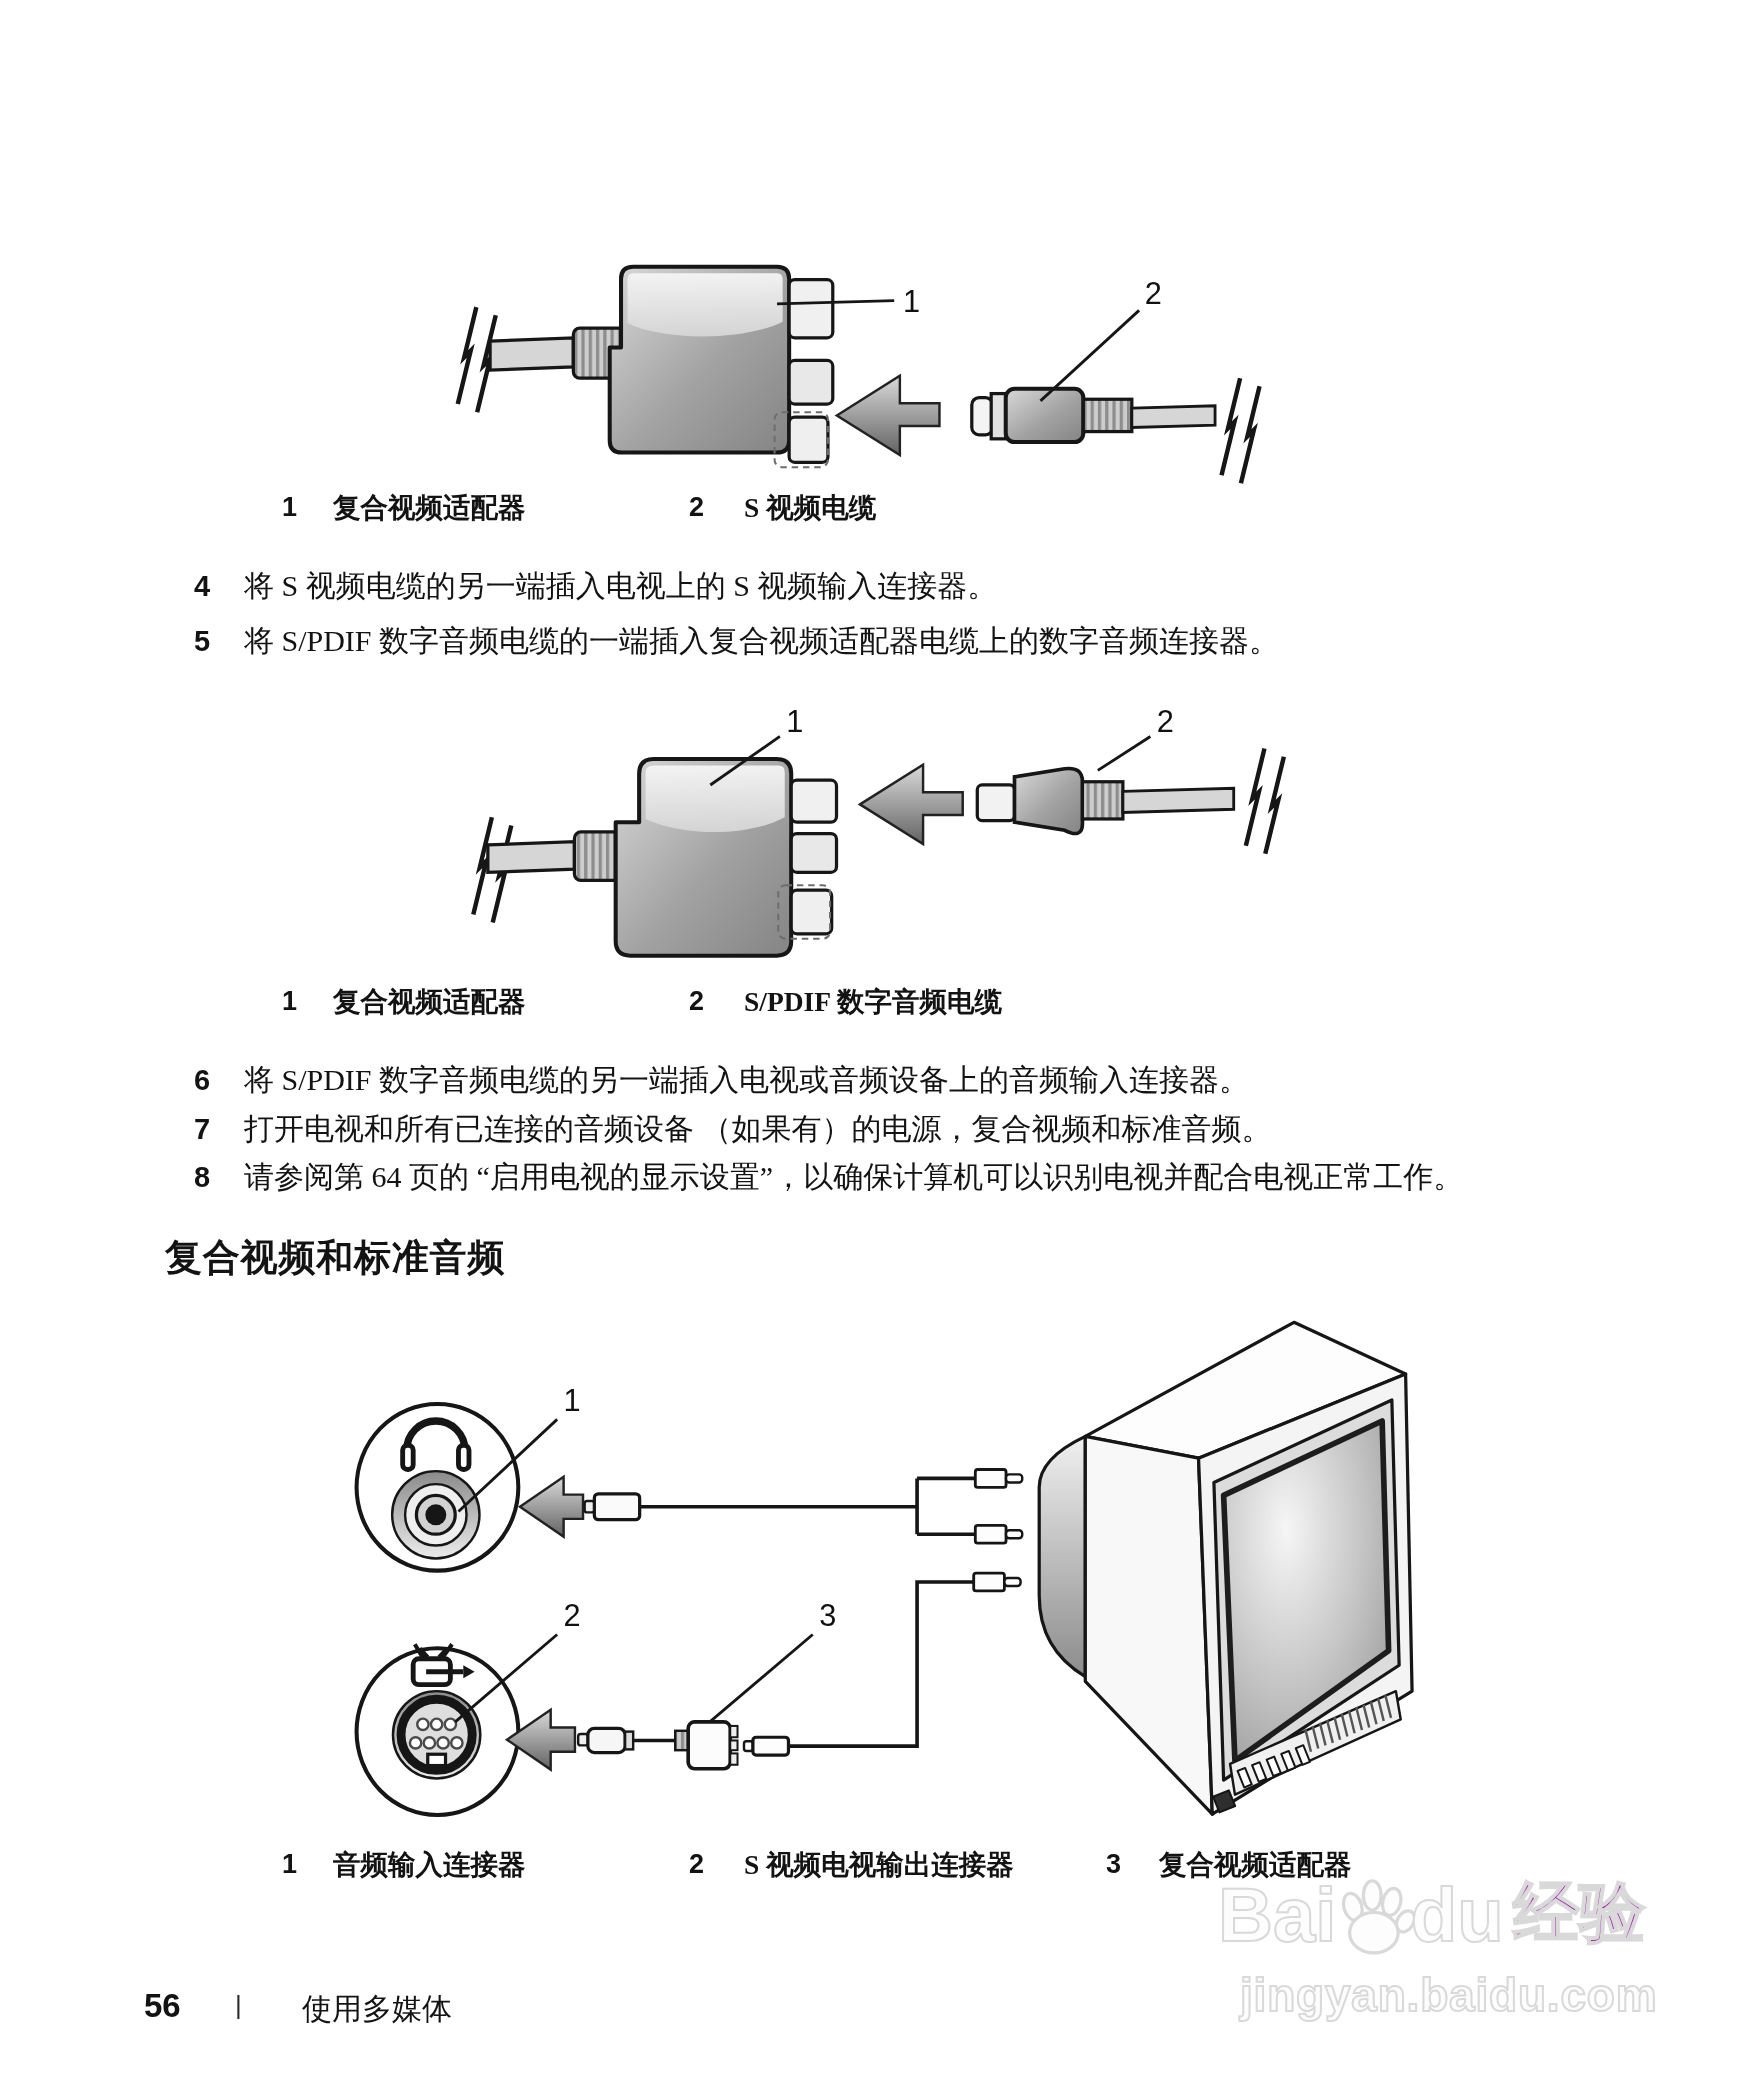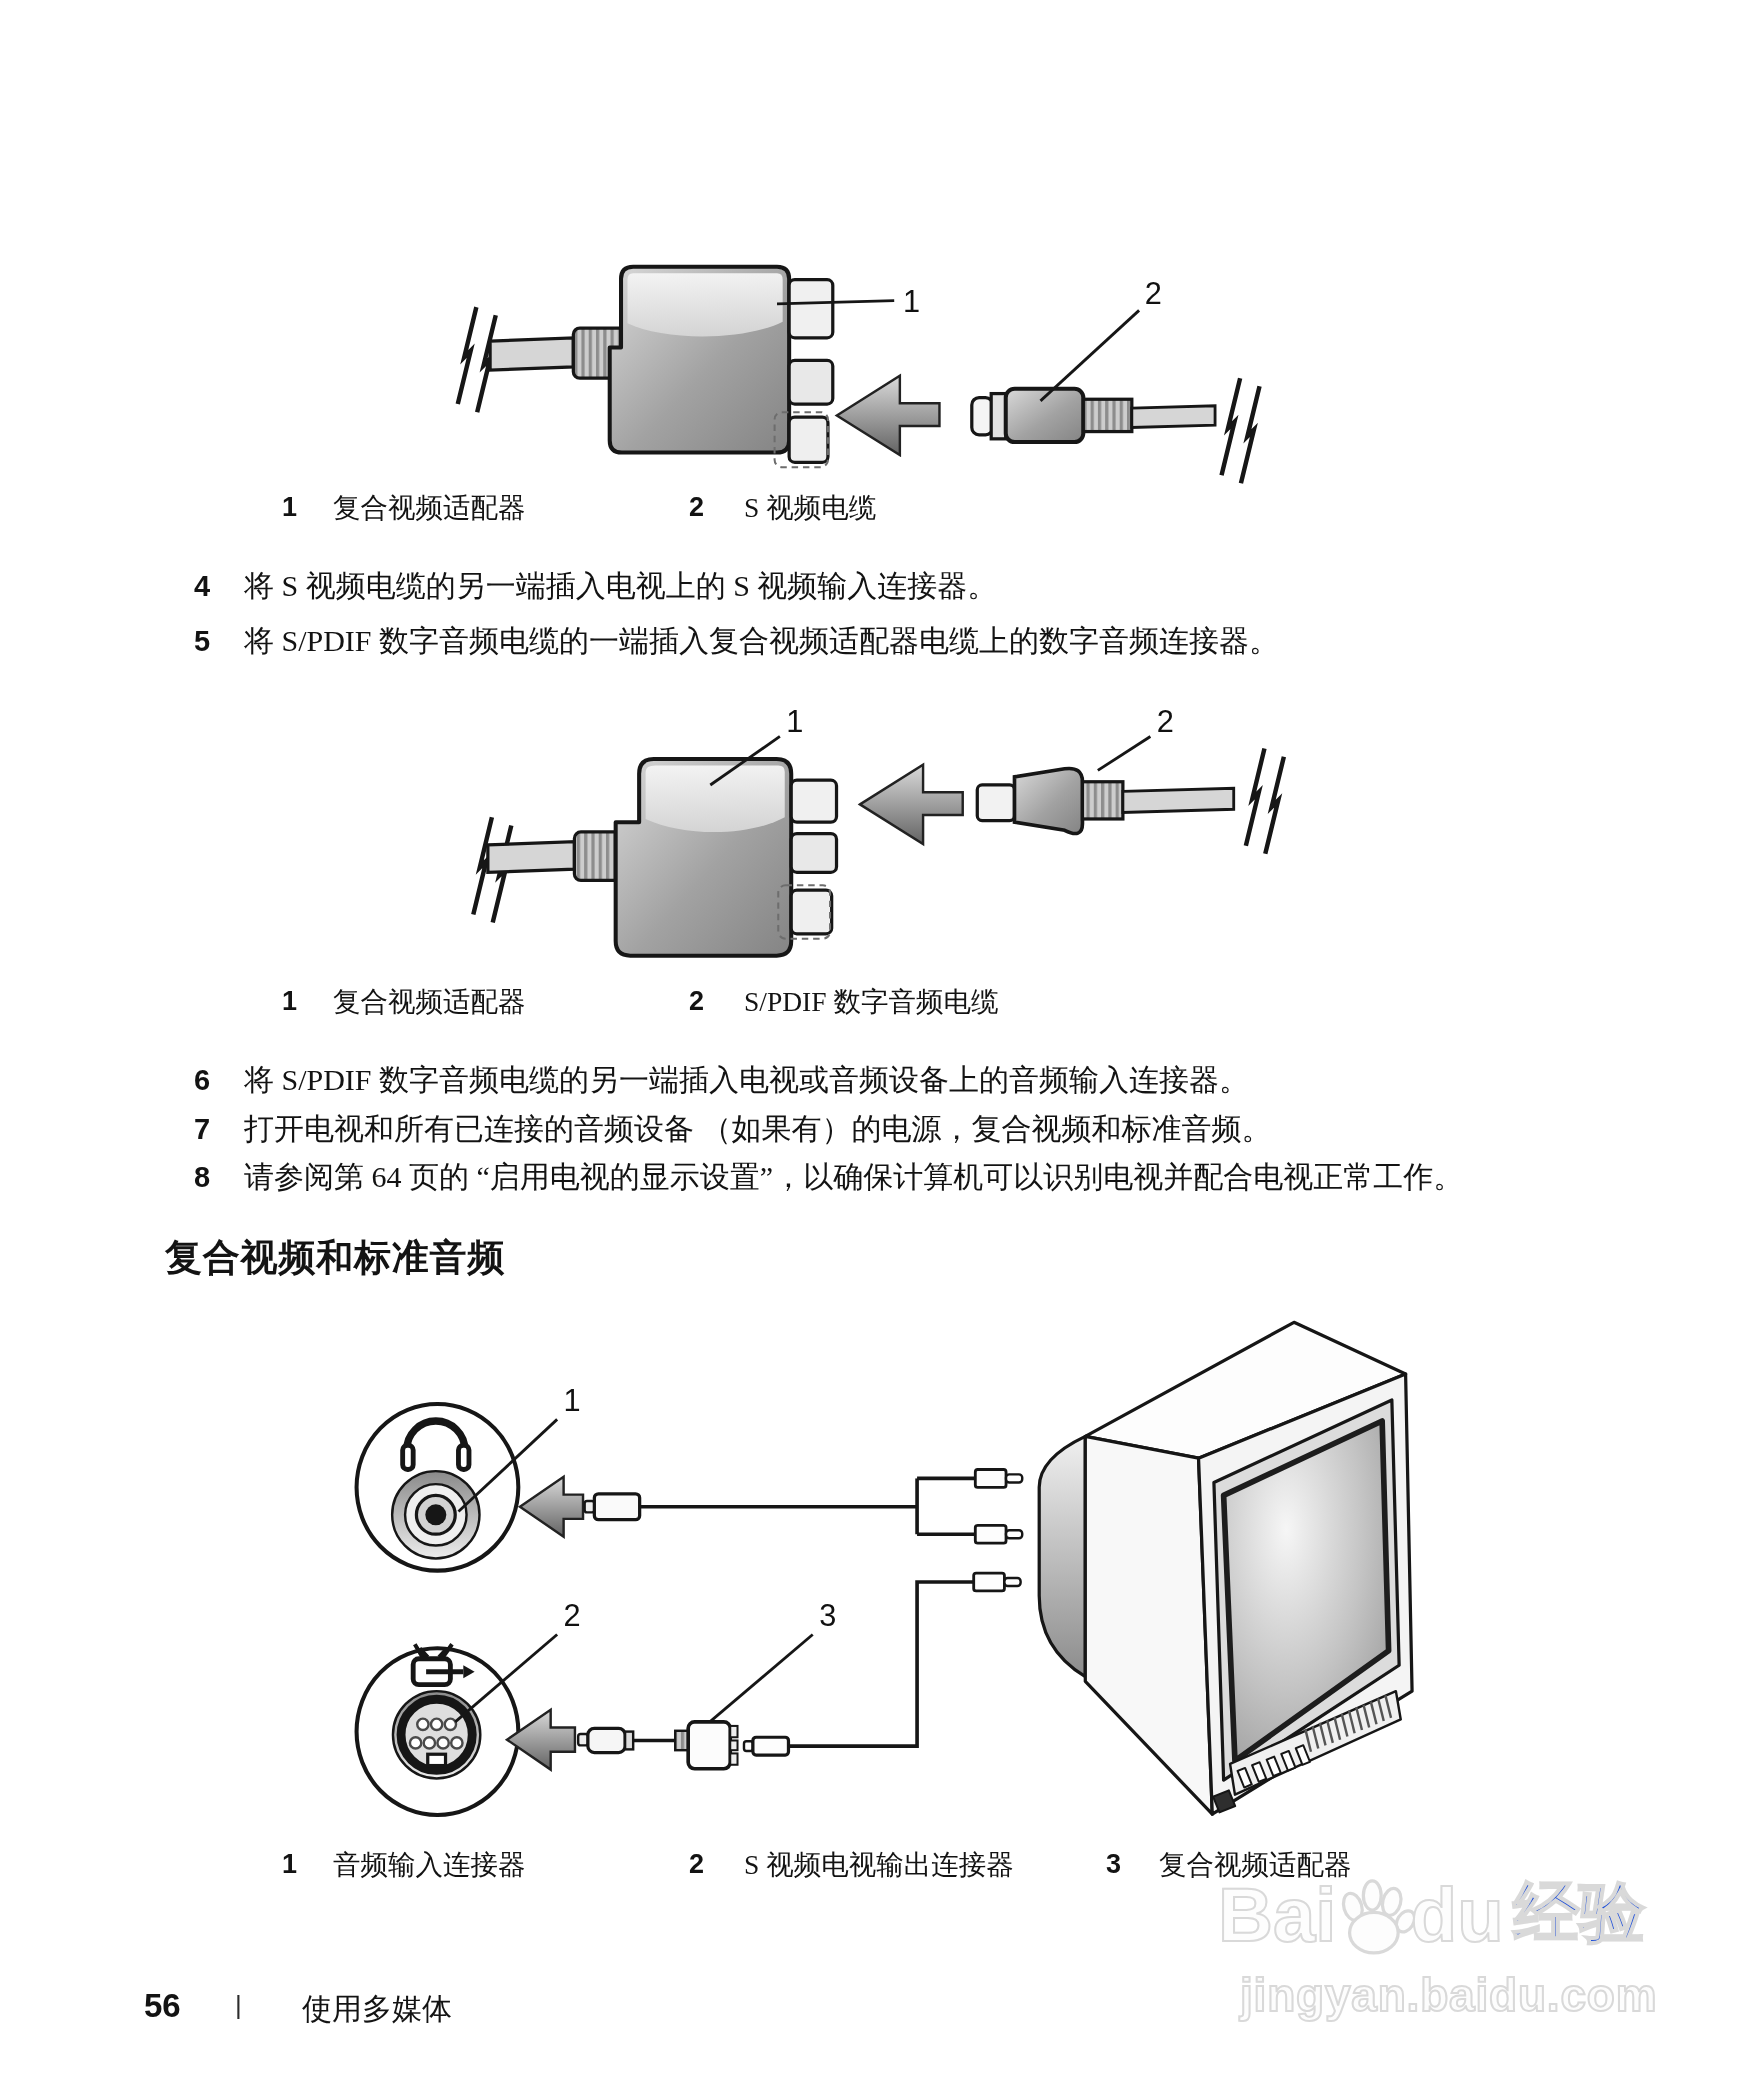--- a/index.html
+++ b/index.html
@@ -5,32 +5,32 @@
   html,body{margin:0;padding:0;}
   body{
     width:1748px;height:2097px;position:relative;background:#ffffff;overflow:hidden;
     font-family:"Liberation Serif","DejaVu Serif",serif;color:#131313;
   }
   .fig{position:absolute;}
   .step{position:absolute;left:194px;width:1489px;font-size:30px;line-height:40px;}
   .step-num{display:inline-block;width:50px;font-family:"Liberation Sans","DejaVu Sans",sans-serif;font-weight:700;font-size:29px;}
   .legend-row{position:absolute;left:0;width:1748px;height:39px;font-size:27.5px;}
   .lg-num{position:absolute;font-family:"Liberation Sans","DejaVu Sans",sans-serif;font-weight:700;font-size:27px;top:1.6px;}
-  .lg-label{position:absolute;top:0;}
+  .lg-label{position:absolute;top:0;font-weight:bold;}
   .heading{position:absolute;left:165px;top:1233px;font-family:"Liberation Sans","DejaVu Sans",sans-serif;font-weight:700;font-size:37px;letter-spacing:0.8px;}
   .footer{position:absolute;left:0;top:1987px;width:1572px;height:49px;}
   .footer .pgnum{position:absolute;left:144px;top:0;font-family:"Liberation Sans","DejaVu Sans",sans-serif;font-weight:700;font-size:33px;}
   .footer .sep{position:absolute;left:235px;top:3.2px;font-family:"Liberation Sans","DejaVu Sans",sans-serif;font-size:26px;color:#2c2c2c;}
   .footer .ftitle{position:absolute;left:291px;top:2.4px;font-family:"Liberation Sans","DejaVu Sans",sans-serif;font-size:30px;margin-left:11px;}
   .callout{font-family:"Liberation Sans","DejaVu Sans",sans-serif;font-size:38px;fill:#111;}
   
   .wm-logo{position:absolute;left:1218px;top:1876px;display:flex;align-items:flex-start;}
   .wm-latin{font-family:"Liberation Sans","DejaVu Sans",sans-serif;font-weight:700;font-size:76px;line-height:78px;
             color:#fdfdfd;-webkit-text-stroke:2px #d9d9d9;text-shadow:0 0 1.6px #e3e3e3;}
-  .wm-cn{font-weight:700;font-size:66px;line-height:74px;margin-left:9.7px;color:#1d4ed8;
+  .wm-cn{font-weight:700;font-size:66px;line-height:74px;margin-left:9.7px;color:#a21caf;
          -webkit-text-stroke:2px #d9d9d9;text-shadow:0 0 1.6px #e3e3e3;}
   .wm-paw{width:81px;height:81px;margin:0 -4.9px -3.2px -1.6px;}
   .wm-url{position:absolute;left:1240px;top:1968px;font-family:"Liberation Sans","DejaVu Sans",sans-serif;
           font-weight:700;font-size:46px;color:#fdfdfd;-webkit-text-stroke:2px #d9d9d9;text-shadow:0 0 1.6px #e3e3e3;letter-spacing:0.8px;}
 </style>
 </head>
 <body>
 
 <svg class="fig" style="left:421px;top:257px" width="906" height="236" viewBox="0 0 1120 292">
   <defs>

